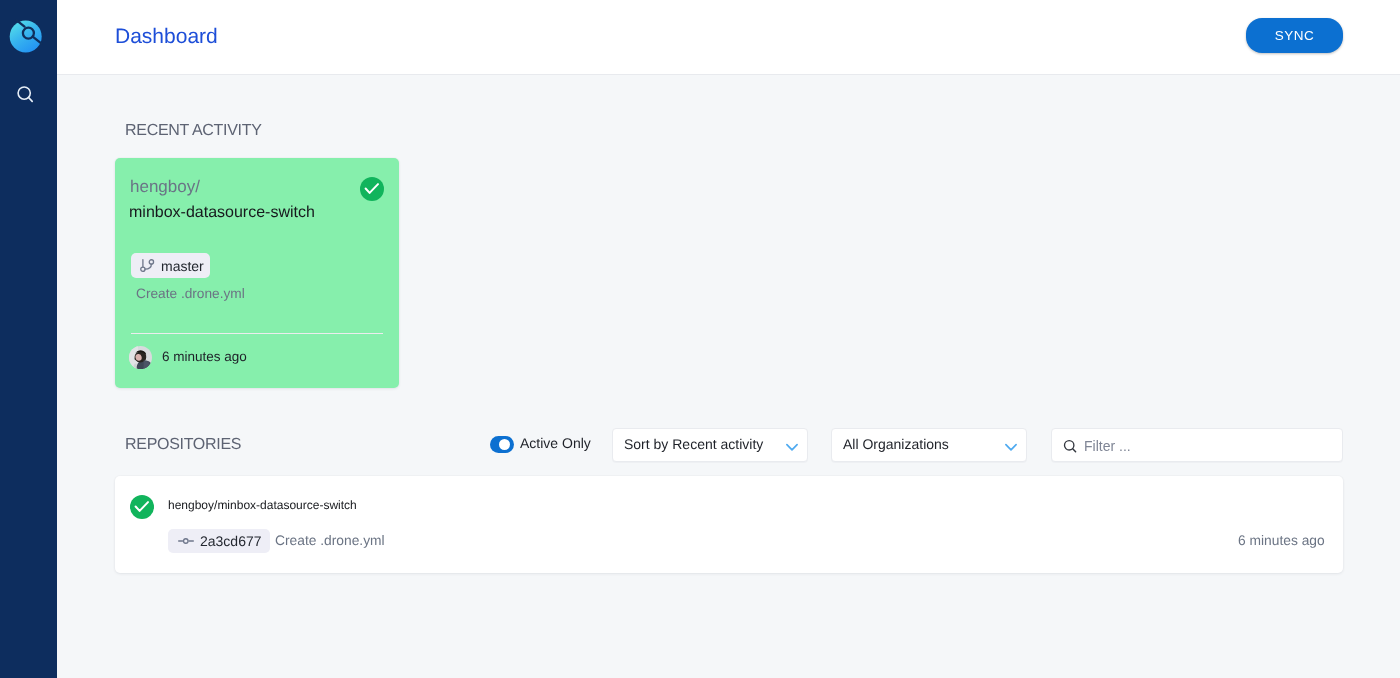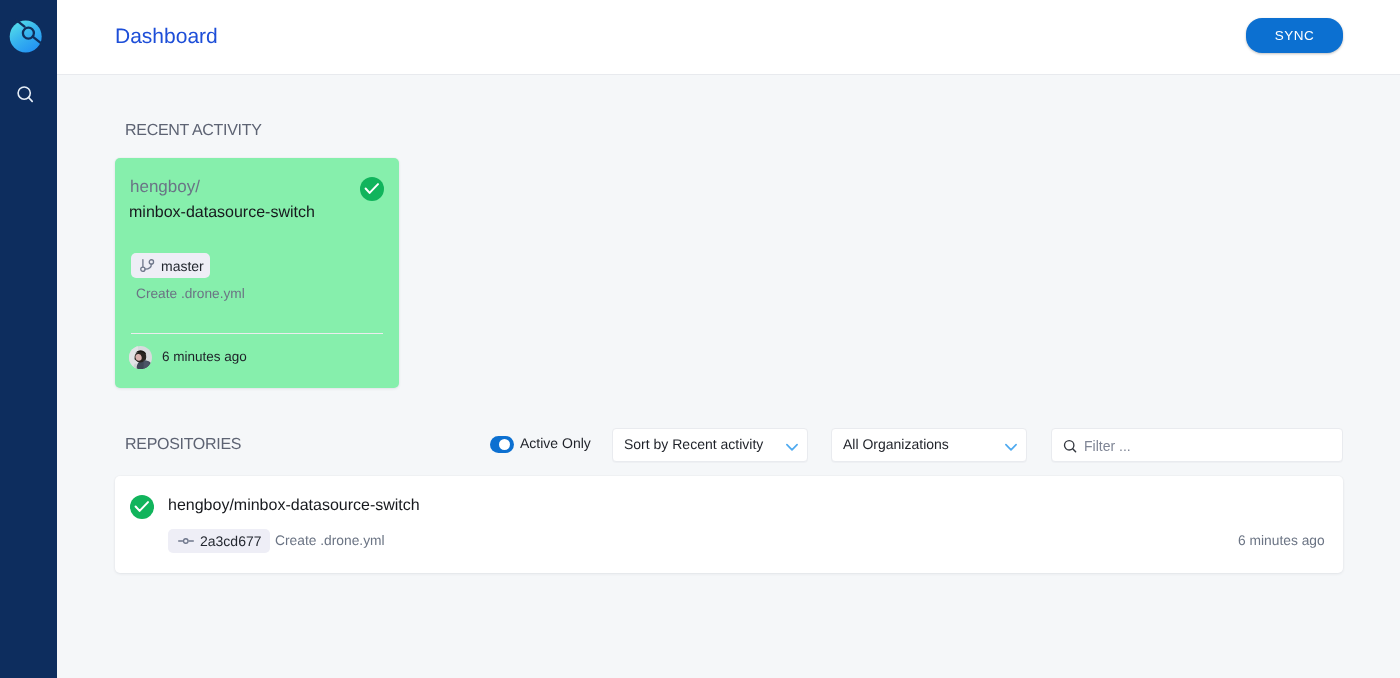--- a/index.html
+++ b/index.html
@@ -102,21 +102,21 @@
 
   .repo-list { position:static; }
   .repos-controls { position:static; }
   .repo-row {
     position:absolute; left:58px; top:401px; width:1228px; height:97px;
     background:#fff; border-radius:5px; box-sizing:border-box;
     box-shadow:0 1px 3px rgba(45,55,85,0.085), 0 0 0 1px rgba(45,55,85,0.016);
     cursor:pointer;
   }
   .repo-status { position:absolute; left:15px; top:19px; }
-  .repo-name { position:absolute; left:53px; top:21px; font-size:16px; color:#17191d; line-height:17px;text-align:right; }
+  .repo-name { position:absolute; left:53px; top:21px; font-size:12px; color:#17191d; line-height:17px;text-align:right; }
   .repo-commit { position:absolute; left:53px; top:53px; height:24px; padding:0 8px 0 10px; }
   .repo-commit .ic { display:inline-flex; width:16px; height:14px; margin-right:6px; position:relative; top:0px; }
   .repo-commit .tx { font-size:14px; line-height:14px; }
   .repo-msg { position:absolute; left:160px; top:57.5px; font-size:13.8px; color:#6b7484; line-height:14px; }
   .repo-time { position:absolute; left:1123px; top:57.5px; font-size:13.8px; color:#6b7484; line-height:14px; }
 </style>
 </head>
 <body>
 
 <div class="app">

